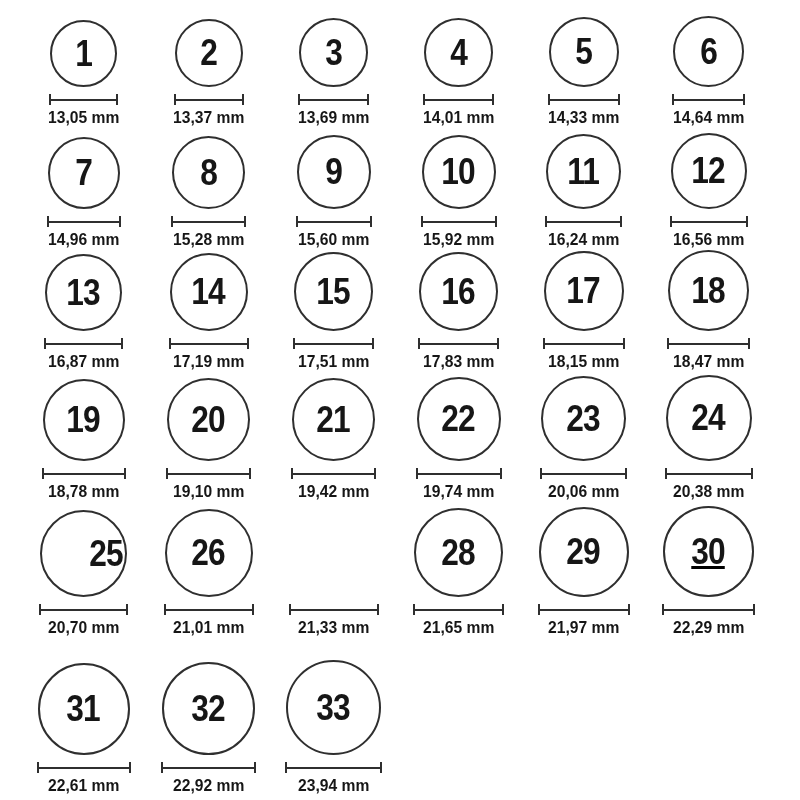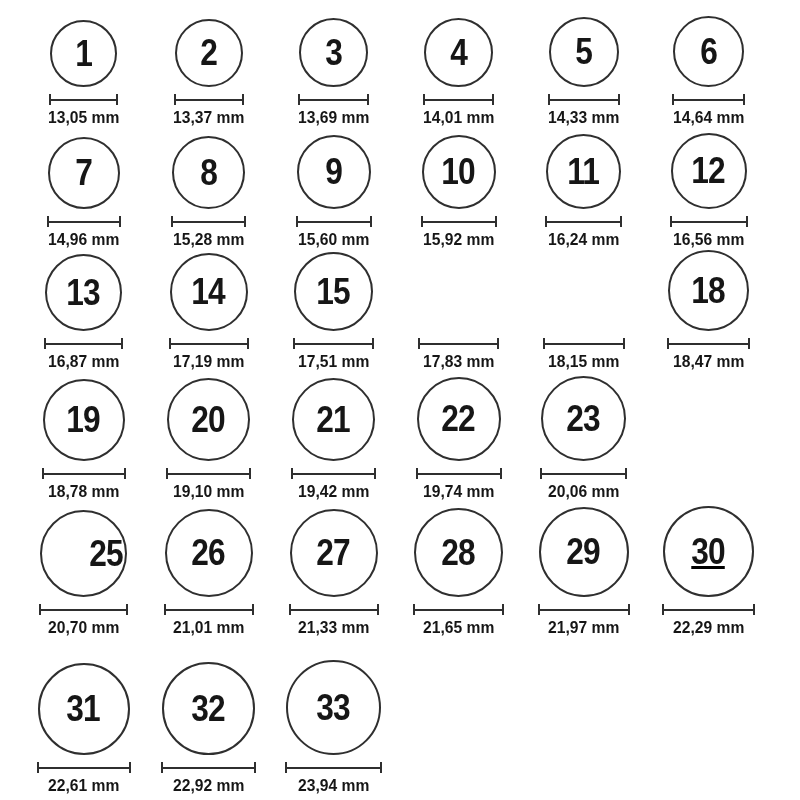--- a/index.html
+++ b/index.html
@@ -200,25 +200,31 @@
 
   <div class="cell">
     <div class="circle" style="width: 79px; height: 79px;">
       <span class="num">15</span>
     </div>
     <div class="measure" style="width: 81px;"></div>
     <div class="mm">17,51 mm</div>
   </div>
 
   <div class="cell">
+    <div class="circle" style="width: 79px; height: 79px;">
+      <span class="num">16</span>
+    </div>
     <div class="measure" style="width: 81px;"></div>
     <div class="mm">17,83 mm</div>
   </div>
 
   <div class="cell">
+    <div class="circle" style="width: 80px; height: 80px;">
+      <span class="num">17</span>
+    </div>
     <div class="measure" style="width: 82px;"></div>
     <div class="mm">18,15 mm</div>
   </div>
 
   <div class="cell">
     <div class="circle" style="width: 81px; height: 81px;">
       <span class="num">18</span>
     </div>
     <div class="measure" style="width: 83px;"></div>
     <div class="mm">18,47 mm</div>
@@ -258,42 +264,46 @@
   </div>
 
   <div class="cell">
     <div class="circle" style="width: 85px; height: 85px;">
       <span class="num">23</span>
     </div>
     <div class="measure" style="width: 87px;"></div>
     <div class="mm">20,06 mm</div>
   </div>
 
+  <div class="cell">
+    <div class="circle" style="width: 86px; height: 86px;">
+      <span class="num">24</span>
+    </div>
+    <div class="measure" style="width: 88px;"></div>
+    <div class="mm">20,38 mm</div>
+  </div>
 </div>
     <div class="row">
   <div class="cell">
     <div class="circle" style="width: 87px; height: 87px; justify-content: flex-end;">
       <span class="num">25</span>
     </div>
     <div class="measure" style="width: 89px;"></div>
     <div class="mm">20,70 mm</div>
   </div>
 
   <div class="cell">
     <div class="circle" style="width: 88px; height: 88px;">
       <span class="num">26</span>
     </div>
     <div class="measure" style="width: 90px;"></div>
     <div class="mm">21,01 mm</div>
   </div>
 
   <div class="cell">
-    <div class="circle" style="width: 88px; height: 88px;">
-      <span class="num">27</span>
-    </div>
     <div class="measure" style="width: 90px;"></div>
     <div class="mm">21,33 mm</div>
   </div>
 
   <div class="cell">
     <div class="circle" style="width: 89px; height: 89px;">
       <span class="num">28</span>
     </div>
     <div class="measure" style="width: 91px;"></div>
     <div class="mm">21,65 mm</div>

